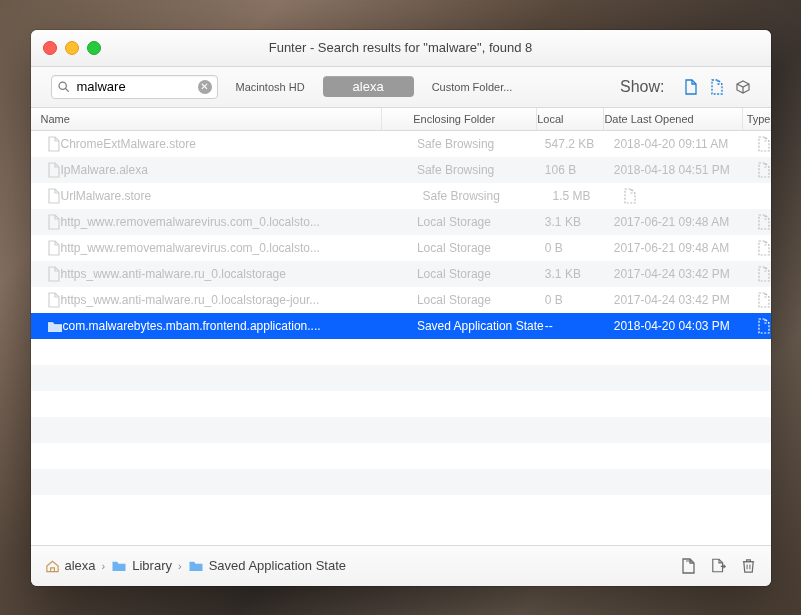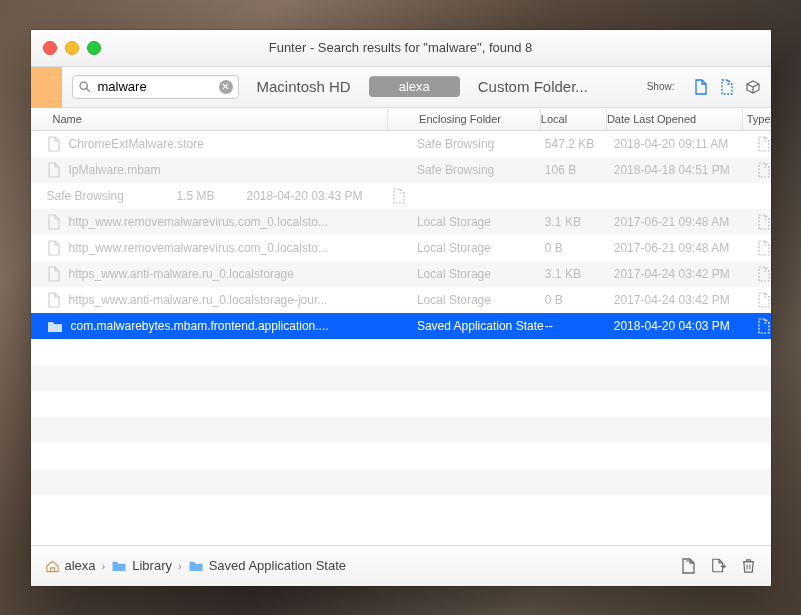--- a/index.html
+++ b/index.html
@@ -5,22 +5,22 @@
   html,body{margin:0;padding:0;height:100%;}
   body{
     background:linear-gradient(135deg,#6b5a4a 0%,#8b7565 20%,#5a4a3d 40%,#3d3530 60%,#6a5c4f 80%,#4a3d32 100%);
     font-family:-apple-system,'Helvetica Neue',Helvetica,Arial,sans-serif;
     font-size:13px;color:#333;
     display:flex;align-items:center;justify-content:center;
     min-height:615px;
   }
   .window{
     width:740px;height:556px;
-    background:#fdba74;
-    border-radius:0;
+    background:#86efac;
+    border-radius:6px;
     box-shadow:0 20px 60px rgba(0,0,0,.45),0 0 0 1px rgba(0,0,0,.15);
     display:flex;flex-direction:column;
     overflow:hidden;
   }
   .titlebar{
     height:36px;flex:none;
     background:linear-gradient(#fdfdfd,#f0f0f0);
     border-bottom:1px solid #d9d9d9;
     display:flex;align-items:center;
     position:relative;
@@ -29,66 +29,66 @@
   .tl{width:12px;height:12px;border-radius:50%;}
   .tl.red{background:#ff5f56;border:1px solid #e1493f;}
   .tl.yellow{background:#ffbd2e;border:1px solid #dfa022;}
   .tl.green{background:#27c93f;border:1px solid #1dab2e;}
   .title{position:absolute;left:0;right:0;text-align:center;font-size:13px;color:#444;pointer-events:none;}
   .toolbar{
     height:40px;flex:none;
     background:linear-gradient(#fbfbfb,#f3f3f3);
     border-bottom:1px solid #d9d9d9;
     display:flex;align-items:center;
-    padding:0 10px;gap:18px;margin-left:31px;
+    padding:0 20px;gap:18px;
   }
   .search{
     flex:none;width:155px;height:22px;
     background:#fff;border:1px solid #cfcfcf;border-radius:4px;
     display:flex;align-items:center;padding:0 5px;gap:5px;
     box-shadow:inset 0 1px 1px rgba(0,0,0,.05);
   }
   .search .mag{width:13px;height:13px;}
   .search input{border:0;outline:0;font-size:13px;flex:1;width:100%;background:transparent;}
   .clear{
     width:14px;height:14px;border-radius:50%;
     background:#a6a6a6;color:#fff;font-size:10px;line-height:14px;text-align:center;
     flex:none;cursor:pointer;
   }
-  .scope{font-size:15px;color:#555;cursor:pointer;}
+  .scope{font-size:11px;color:#555;cursor:pointer;}
   .pill{
     background:#9a9a9a;color:#fff;
     padding:3px 30px;border-radius:4px;font-size:13px;
     box-shadow:inset 0 1px 0 rgba(255,255,255,.15);
   }
   .toolbar-spacer{flex:1;}
-  .show-label{color:#555;font-size:10px;}
+  .show-label{color:#555;font-size:16px;}
   .show-icons{display:flex;gap:10px;align-items:center;}
   .ico{width:16px;height:16px;display:inline-flex;align-items:center;justify-content:center;}
   .headers{
     height:22px;flex:none;
     background:linear-gradient(#fff,#f4f4f4);
     border-bottom:1px solid #d9d9d9;
     display:flex;align-items:center;
     font-size:11px;color:#555;
   }
-  .col-name{width:360px;padding-left:22px;}
+  .col-name{width:360px;padding-left:10px;}
   .col-folder{width:130px;margin-left:31px;}
   .col-size{width:70px;}
   .col-date{width:145px;}
   .col-type{flex:1;padding-left:4px;}
   .headers>div{border-right:1px solid #e5e5e5;height:100%;display:flex;align-items:center;}
   .headers>div:last-child{border-right:0;}
   .rows{flex:1;overflow:auto;background:#fff;}
   .row{
     height:26px;display:flex;align-items:center;font-size:12px;
     color:#bdbdbd;
   }
   .row:nth-child(even){background:#f5f6f7;}
-  .row .cell-name{width:360px;padding-left:16px;display:flex;align-items:center;gap:8px;overflow:hidden;}
+  .row .cell-name{width:360px;padding-left:16px;display:flex;align-items:center;overflow:hidden;}
   .row .cell-name span{white-space:nowrap;overflow:hidden;text-overflow:ellipsis;}
   .row .cell-folder{width:130px;margin-left:16px;}
   .row .cell-size{width:70px;}
   .row .cell-date{width:145px;}
   .row .cell-type{flex:1;display:flex;align-items:center;}
   .row.selected{background:#0a63ff !important;color:#fff;}
   .file-ico{width:14px;height:16px;flex:none;}
   .folder-ico{width:16px;height:14px;flex:none;}
   .pathbar{
     height:40px;flex:none;
@@ -195,36 +195,44 @@
         </div>
       </div>
       <div class="row">
         <div class="cell-name">
           <span>
             <svg class="file-ico" viewBox="0 0 14 16">
               <path d="M2 1h6l4 4v10H2z" fill="none" stroke="#d0d0d0" stroke-width="1.2"></path>
               <path d="M8 1v4h4" fill="none" stroke="#d0d0d0" stroke-width="1.2"></path>
             </svg>
           </span>
-          <span>IpMalware.mbam</span>
+          <span>IpMalware.alexa</span>
         </div>
         <div class="cell-folder">Safe Browsing</div>
         <div class="cell-size">106 B</div>
         <div class="cell-date">2018-04-18 04:51 PM</div>
         <div class="cell-type">
           <svg class="file-ico" viewBox="0 0 14 16">
             <path d="M2 1h6l4 4v10H2z" fill="none" stroke="#bdbdbd" stroke-width="1.2" stroke-dasharray="2 1.5"></path>
             <path d="M8 1v4h4" fill="none" stroke="#bdbdbd" stroke-width="1.2" stroke-dasharray="2 1.5"></path>
           </svg>
         </div>
       </div>
       <div class="row">
+        <div class="cell-name">
+          <span>
+            <svg class="file-ico" viewBox="0 0 14 16">
+              <path d="M2 1h6l4 4v10H2z" fill="none" stroke="#d0d0d0" stroke-width="1.2"></path>
+              <path d="M8 1v4h4" fill="none" stroke="#d0d0d0" stroke-width="1.2"></path>
+            </svg>
+          </span>
+          <span>UrlMalware.store</span>
+        </div>
         <div class="cell-folder">Safe Browsing</div>
         <div class="cell-size">1.5 MB</div>
-        <div class="cell-date">2018-04-20 03:43 PM</div>
         <div class="cell-type">
           <svg class="file-ico" viewBox="0 0 14 16">
             <path d="M2 1h6l4 4v10H2z" fill="none" stroke="#bdbdbd" stroke-width="1.2" stroke-dasharray="2 1.5"></path>
             <path d="M8 1v4h4" fill="none" stroke="#bdbdbd" stroke-width="1.2" stroke-dasharray="2 1.5"></path>
           </svg>
         </div>
       </div>
       <div class="row">
         <div class="cell-name">
           <span>

